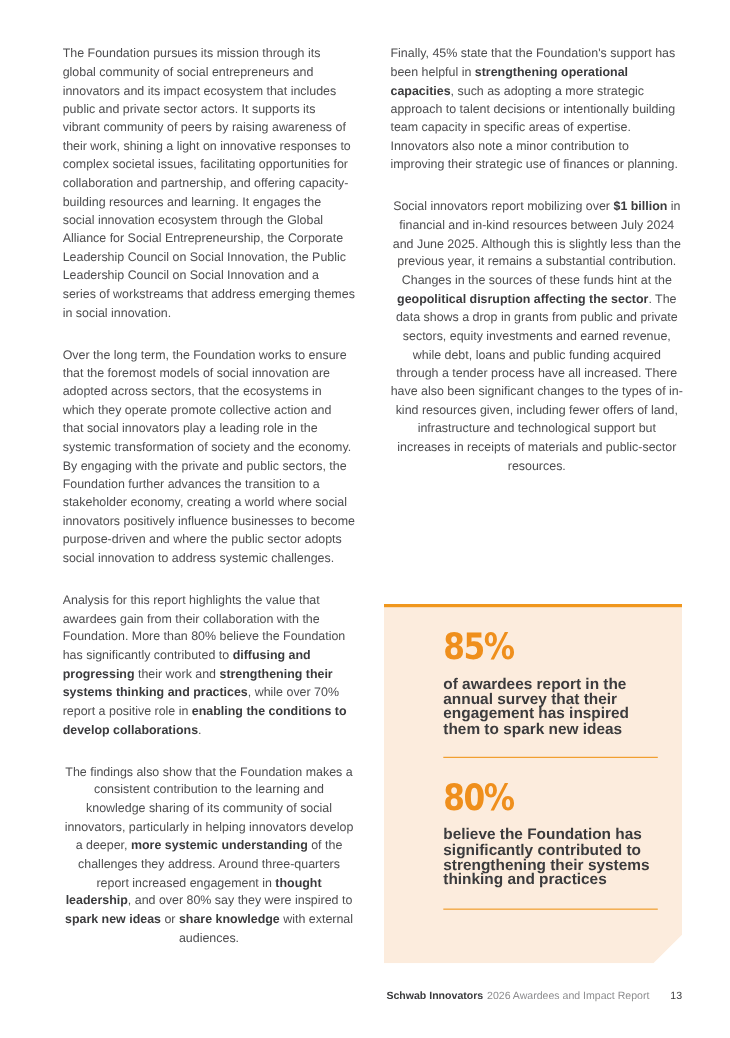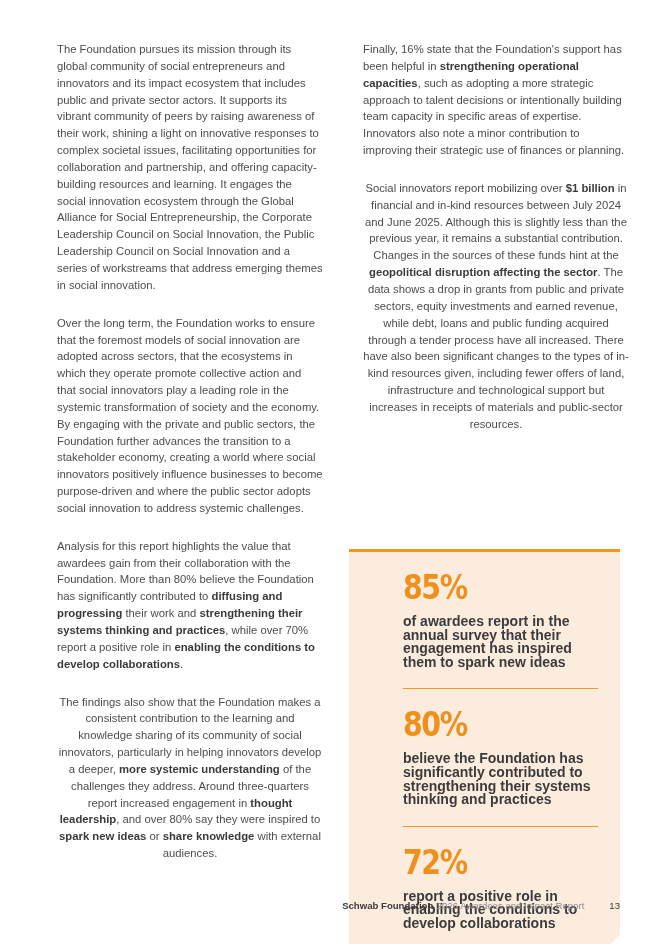--- a/index.html
+++ b/index.html
@@ -20,21 +20,21 @@
     width: 664px;
     height: 944px;
     background: #ffffff;
   }
   .columns {
     position: absolute;
     left: 57px;
     top: 41px;
     width: 563px;
     display: flex;
-    gap: 40px;
+    gap: 32px;
   }
   .col {
     width: 266px;
     flex: 0 0 266px;
   }
   p.body {
     margin: 0 0 21px 0;
     font-size: 11.3px;
     line-height: 16.85px;
     color: #4d4d4f;
@@ -113,39 +113,39 @@
     font-weight: bold;
     color: #3b3b3d;
     margin-right: 3.5px;
   }
   .footer-title {
     color: #8c8c8e;
   }
   .footer-page {
     font-weight: normal;
     color: #3b3b3d;
-    margin-left: 25px;
+    margin-left: 19px;
   }
 </style>
 </head>
 <body>
 
 <div class="page">
 
   <div class="columns">
 
     <div class="col">
       <p class="body"><span>The Foundation pursues its mission through its global community of social entrepreneurs and innovators and its impact ecosystem that includes public and private sector actors. It supports its vibrant community of peers by raising awareness of their work, shining a light on innovative responses to complex societal issues, facilitating opportunities for collaboration and partnership, and offering capacity-building resources and learning. It engages the social innovation ecosystem through the Global Alliance for Social Entrepreneurship, the Corporate Leadership Council on Social Innovation, the Public Leadership Council on Social Innovation and a series of workstreams that address emerging themes in social innovation.</span></p>
       <p class="body"><span>Over the long term, the Foundation works to ensure that the foremost models of social innovation are adopted across sectors, that the ecosystems in which they operate promote collective action and that social innovators play a leading role in the systemic transformation of society and the economy. By engaging with the private and public sectors, the Foundation further advances the transition to a stakeholder economy, creating a world where social innovators positively influence businesses to become purpose-driven and where the public sector adopts social innovation to address systemic challenges.</span></p>
       <p class="body"><span>Analysis for this report highlights the value that awardees gain from their collaboration with the Foundation. More than 80% believe the Foundation has significantly contributed to </span><b>diffusing and progressing</b><span> their work and </span><b>strengthening their systems thinking and practices</b><span>, while over 70% report a positive role in </span><b>enabling the conditions to develop collaborations</b><span>.</span></p>
       <p class="body"><span>The findings also show that the Foundation makes a consistent contribution to the learning and knowledge sharing of its community of social innovators, particularly in helping innovators develop a deeper, </span><b>more systemic understanding</b><span> of the challenges they address. Around three-quarters report increased engagement in </span><b>thought leadership</b><span>, and over 80% say they were inspired to </span><b>spark new ideas</b><span> or </span><b>share knowledge</b><span> with external audiences.</span></p>
     </div>
 
     <div class="col">
-      <p class="body"><span>Finally, 16% state that the Foundation's support has been helpful in </span><b>strengthening operational capacities</b><span>, such as adopting a more strategic approach to talent decisions or intentionally building team capacity in specific areas of expertise. Innovators also note a minor contribution to improving their strategic use of finances or planning.</span></p>
+      <p class="body"><span>Finally, 45% state that the Foundation's support has been helpful in </span><b>strengthening operational capacities</b><span>, such as adopting a more strategic approach to talent decisions or intentionally building team capacity in specific areas of expertise. Innovators also note a minor contribution to improving their strategic use of finances or planning.</span></p>
       <p class="body"><span>Social innovators report mobilizing over </span><b>$1 billion</b><span> in financial and in-kind resources between July 2024 and June 2025. Although this is slightly less than the previous year, it remains a substantial contribution. Changes in the sources of these funds hint at the </span><b>geopolitical disruption affecting the sector</b><span>. The data shows a drop in grants from public and private sectors, equity investments and earned revenue, while debt, loans and public funding acquired through a tender process have all increased. There have also been significant changes to the types of in-kind resources given, including fewer offers of land, infrastructure and technological support but increases in receipts of materials and public-sector resources.</span></p>
     </div>
 
   </div>
 
   <div class="stats-box">
     <div class="stats-inner">
 
       <div class="stat-item">
         <div class="stat-number">85%</div>
@@ -154,27 +154,23 @@
 
       <div class="stat-divider"></div>
 
       <div class="stat-item">
         <div class="stat-number">80%</div>
         <div class="stat-caption">believe the Foundation has significantly contributed to strengthening their systems thinking and practices</div>
       </div>
 
       <div class="stat-divider"></div>
 
-      <div class="stat-item">
-        <div class="stat-number">72%</div>
-        <div class="stat-caption">report a positive role in enabling the conditions to develop collaborations</div>
-      </div>
 
     </div>
   </div>
 
   <div class="footer">
-    <span class="footer-brand">Schwab Foundation</span>
+    <span class="footer-brand">Schwab Innovators</span>
     <span class="footer-title">2026 Awardees and Impact Report</span>
     <span class="footer-page">13</span>
   </div>
 
 </div>
 
 </body></html>

